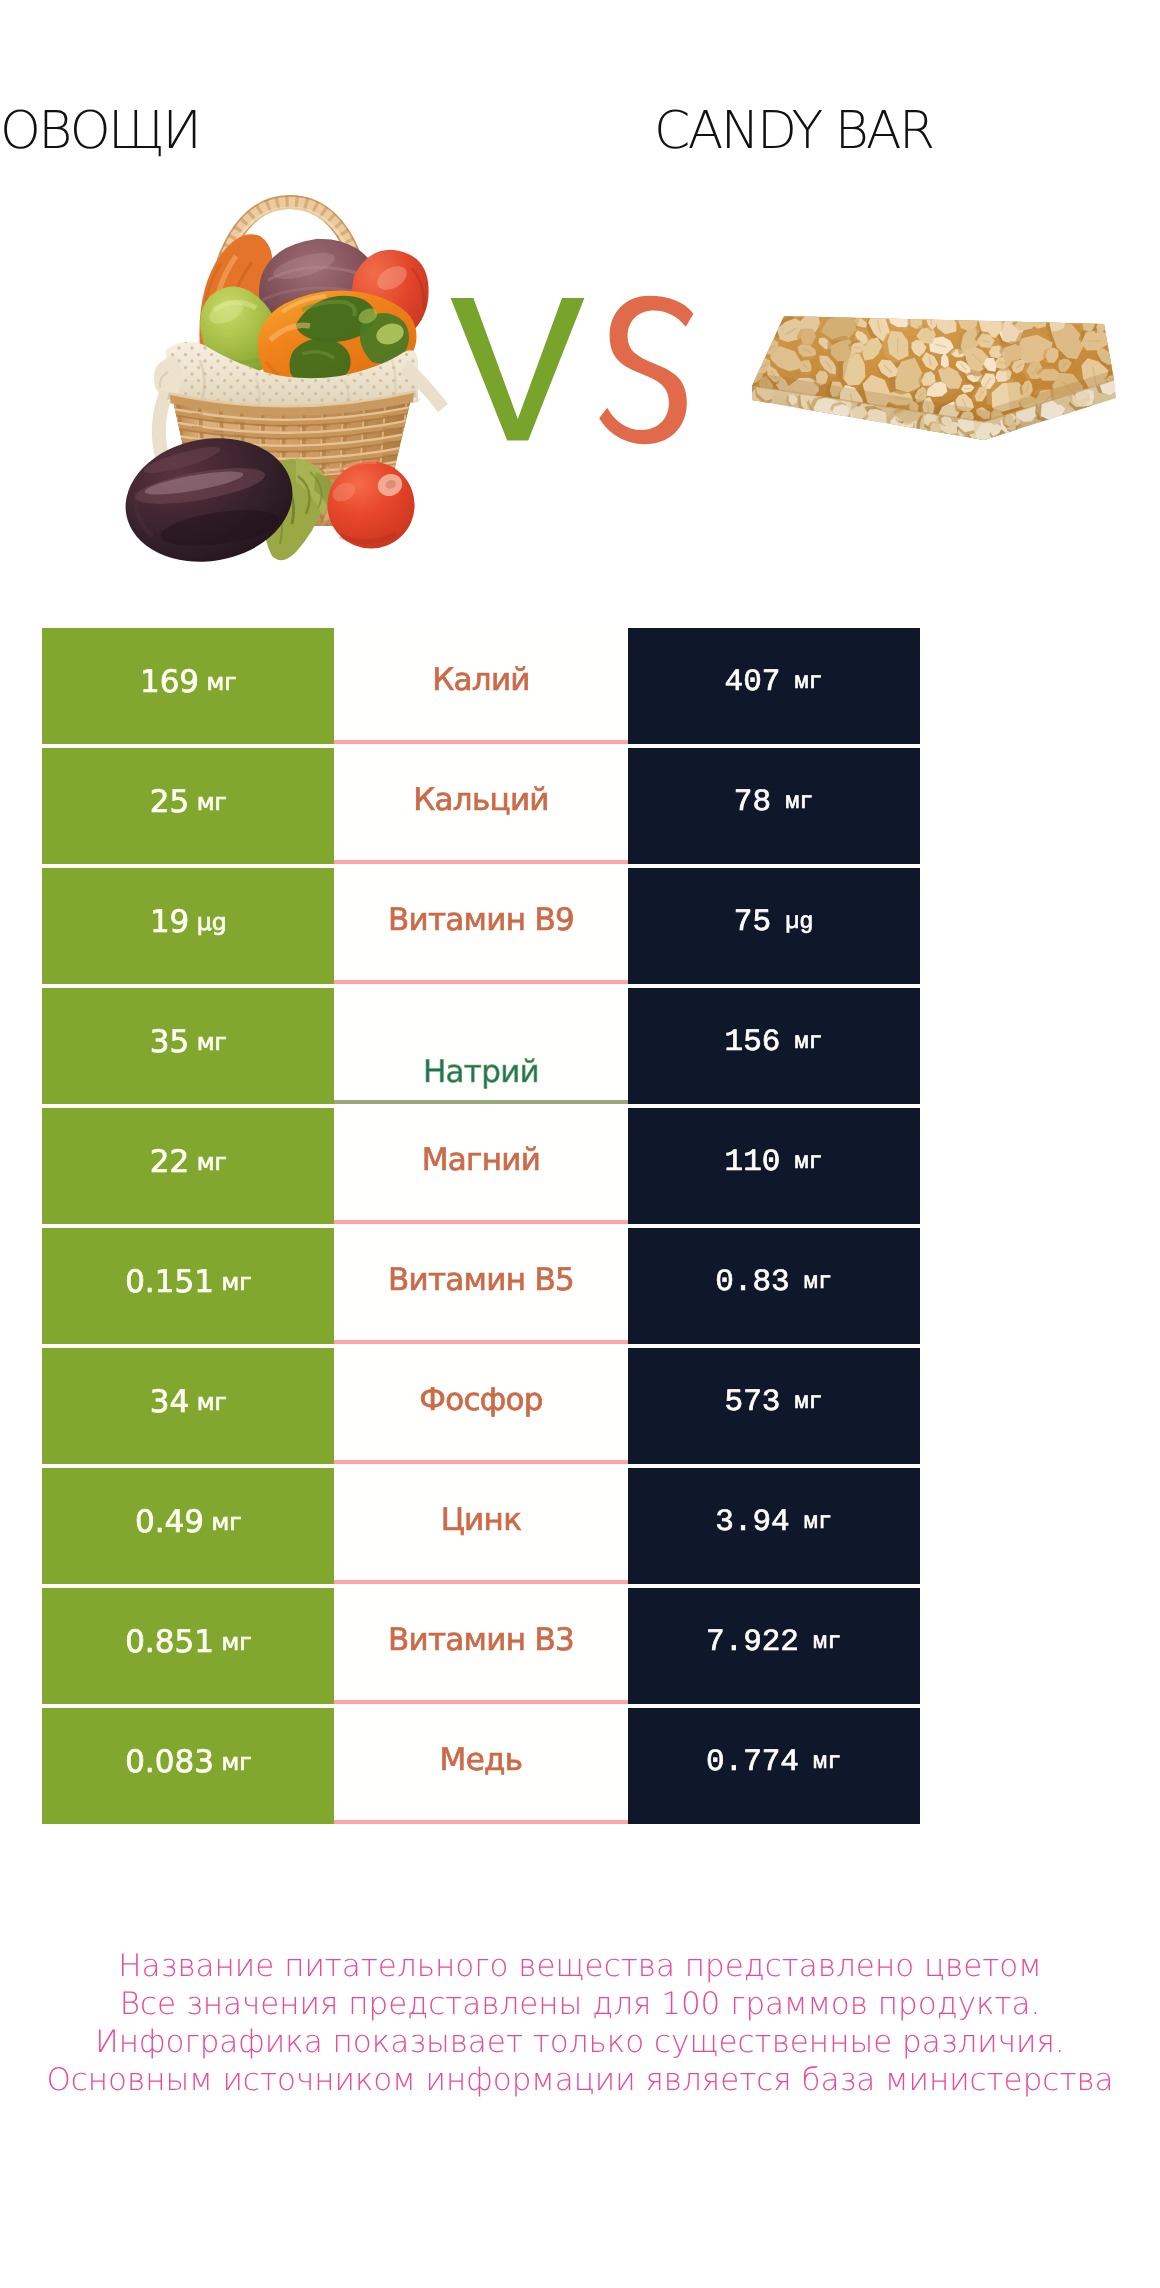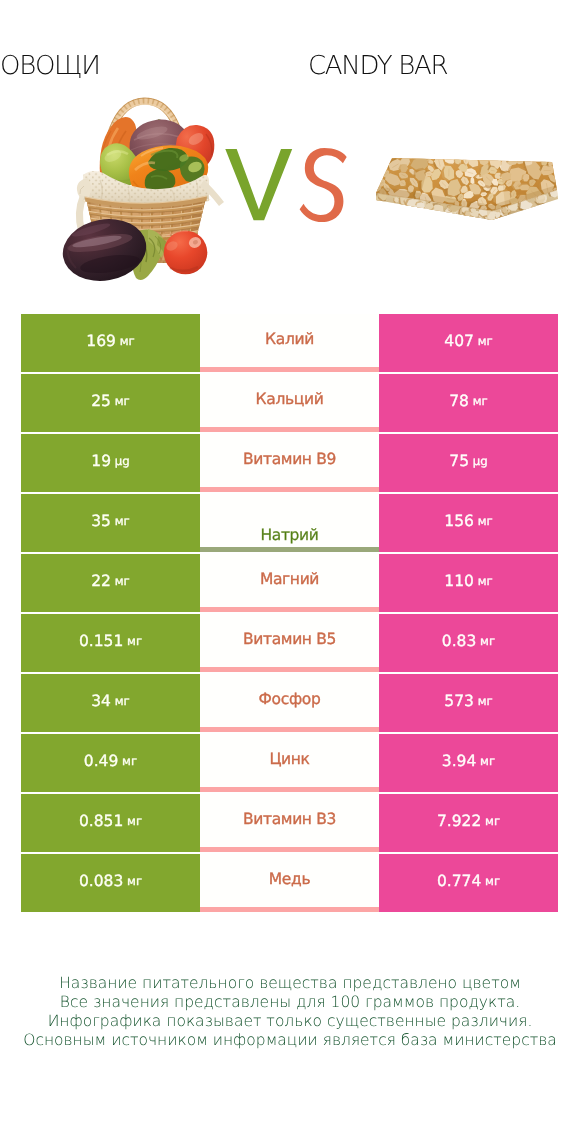--- a/index.html
+++ b/index.html
@@ -6,42 +6,42 @@
   html,body{margin:0;padding:0;}
   body{width:580px;height:1144px;background:#ffffff;font-family:"DejaVu Sans",sans-serif;overflow:hidden;
         -webkit-font-smoothing:antialiased;text-rendering:geometricPrecision;}
   .page{position:relative;width:580px;height:1144px;}
   
   .titles{position:absolute;left:0;top:0;width:580px;height:80px;}
   .title{position:absolute;top:23px;font-family:"DejaVu Sans",sans-serif;font-weight:200;
          font-size:26px;letter-spacing:-1.3px;color:#111;text-align:left;white-space:nowrap;margin-top:28px;
          -webkit-font-smoothing:antialiased;}
   .title-l{left:0;width:252px;}
-  .title-r{left:308px;width:252px;}
+  .title-r{left:327px;width:252px;}
   
   .hero{position:absolute;left:0;top:80px;width:580px;height:220px;}
   .heroart{position:absolute;left:0;top:-80px;display:block;}
   
-  .table{position:absolute;left:21px;top:314px;width:537px;}
+  .table{position:absolute;left:21px;top:314px;width:439px;}
   .row{display:flex;height:58px;margin-bottom:2px;}
   .row:last-child{margin-bottom:0;}
   .cell{width:179px;height:58px;display:flex;align-items:center;justify-content:center;
         font-size:15.5px;font-weight:400;box-sizing:border-box;letter-spacing:0px;
         line-height:1;padding-bottom:2px;}
   .cell .u{font-size:0.76em;}
   .cell .u:before{content:"\00a0";}
   .c-left{background:#82a72e;color:#fdfff3;-webkit-text-stroke:0.35px #fdfff3;}
-  .c-right{background:#ec4899;color:#fffdfa;-webkit-text-stroke:0.35px #fffdfa;}
-  .c-mid{background:#fffffd;border-bottom:5px solid #fca5a5;text-align:right;}
+  .c-right{background:#0f172a;color:#fffdfa;font-family:Liberation Mono, monospace;-webkit-text-stroke:0.35px #fffdfa;}
+  .c-mid{background:#fffffd;border-bottom:2px solid #fca5a5;text-align:right;}
   .c-mid.win-left{border-bottom-color:#9aa87a;}
   .c-mid span{color:#cb6b4a;-webkit-text-stroke:0.35px #cb6b4a;letter-spacing:-0.35px;}
-  .c-mid.win-left span{color:#4d7c0f;margin-top:32px;-webkit-text-stroke:0.35px #7f9c49;}
+  .c-mid.win-left span{color:#0f766e;margin-top:32px;-webkit-text-stroke:0.35px #7f9c49;}
   
   .footer{position:absolute;left:0;top:974px;width:580px;text-align:center;
-          font-family:"DejaVu Sans",sans-serif;font-weight:200;font-size:15.5px;line-height:19.1px;color:#14532d;}
+          font-family:"DejaVu Sans",sans-serif;font-weight:200;font-size:15.5px;line-height:19.1px;color:#ec4899;}
 </style>
 </head>
 <body>
 
 <div class="page">
 
   <div class="titles">
     <div class="title title-l">ОВОЩИ</div>
     <div class="title title-r">CANDY BAR</div>
   </div>

